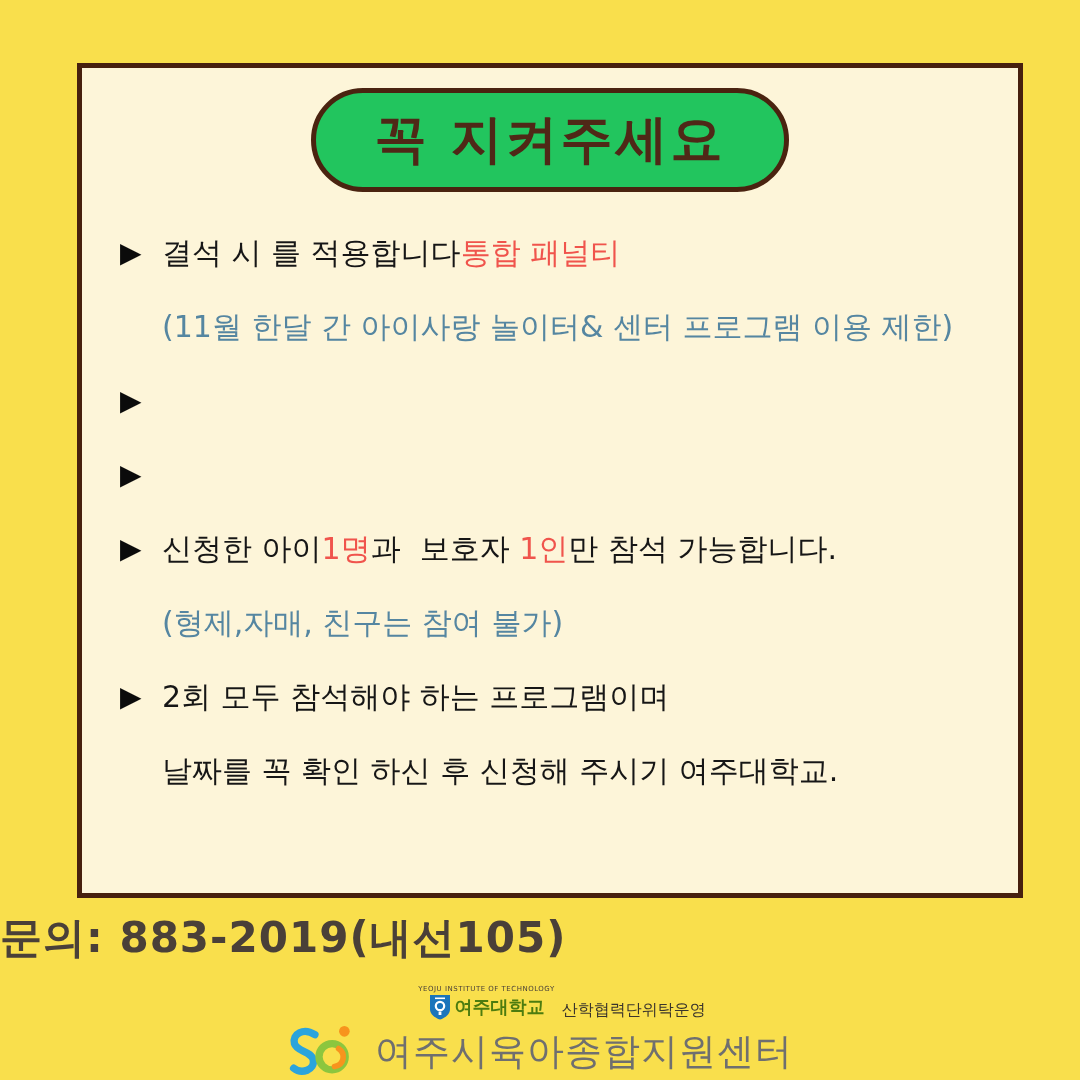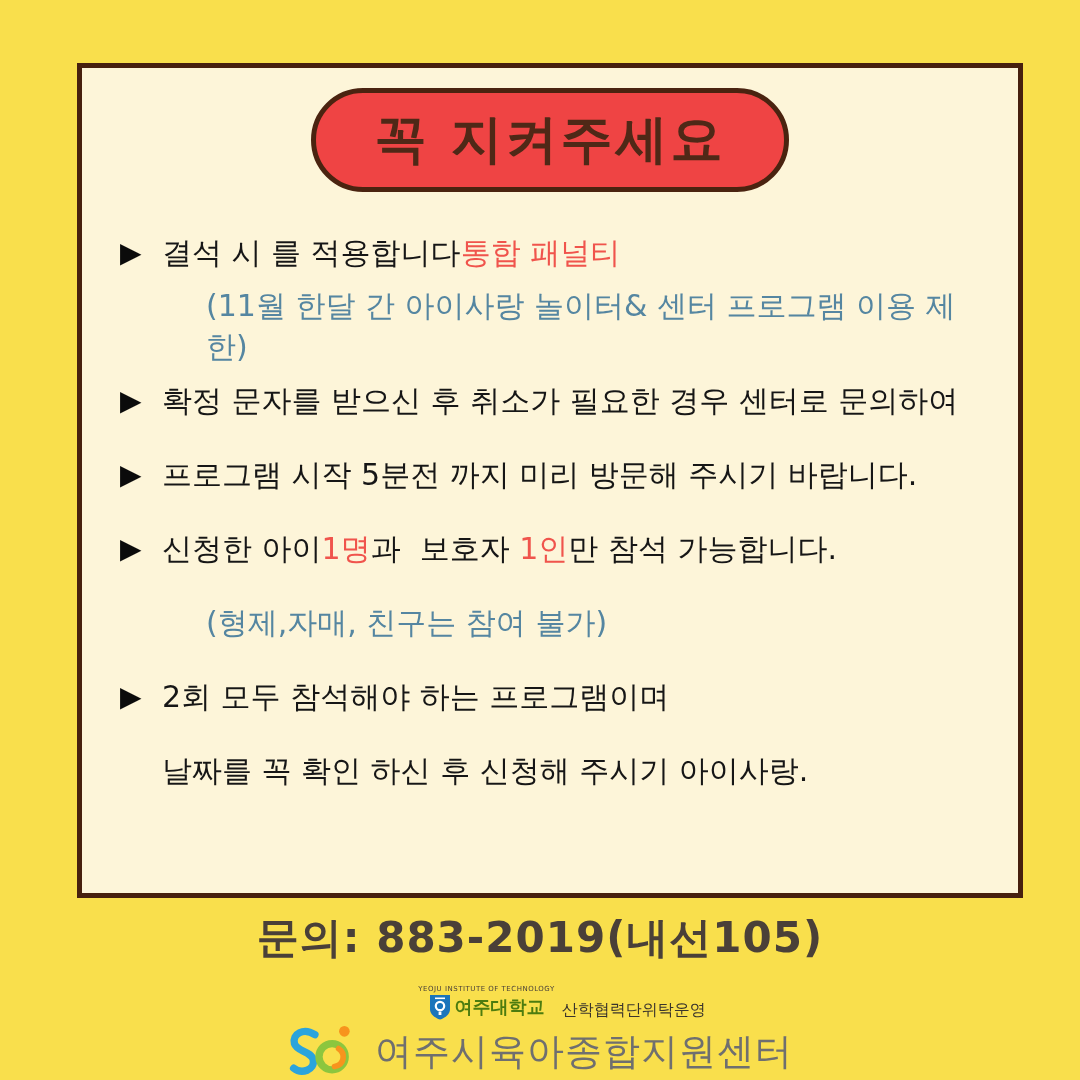--- a/index.html
+++ b/index.html
@@ -24,21 +24,21 @@
     border: 5px solid #47200E;
     box-sizing: border-box;
   }
   .pill {
     position: absolute;
     top: 20px;
     left: 50%;
     transform: translateX(-50%);
     width: 478px;
     height: 104px;
-    background: #ef4444;
+    background: #22c55e;
     border: 5px solid #4A2310;
     border-radius: 62px;
     box-sizing: border-box;
     display: flex;
     align-items: center;
     justify-content: center;
   }
   .pill-title {
     font-size: 52px;
     font-weight: bold;
@@ -66,27 +66,26 @@
     width: 42px;
     font-size: 28px;
     color: #0B0B0B;
     line-height: 1;
   }
   .line.indent {
     padding-left: 42px;
   }
   .seg { white-space: pre-wrap; }
   .seg.red  { color: #F0544C; }
-  .seg.blue { color: #5586A1; margin-left: 44px; }
+  .seg.blue { color: #5586A1; }
   .contact {
     position: absolute;
     left: 0;
     right: 0;
     top: 910px;
-    text-align: center;
     font-size: 42px;
     font-weight: bold;
     color: #4A4038;
     letter-spacing: 1px;
   }
   .footer {
     position: absolute;
     left: 0;
     right: 0;
     top: 986px;
@@ -163,27 +162,25 @@
         <span class="seg">를 적용합니다</span>
         <span class="seg red">통합 패널티</span>
       </div>
 
       <div class="line indent">
         <span class="seg blue">(11월 한달 간 아이사랑 놀이터&amp; 센터 프로그램 이용 제한)</span>
       </div>
 
       <div class="line">
         <span class="marker">▶</span>
-        <span class="seg">확정 문자를 받으신 후 취소가 필요한 경우 센터로 문의하여</span>
-      </div>
-
-
-      <div class="line">
-        <span class="marker">▶</span>
-        <span class="seg">프로그램 시작 5분전 까지 미리 방문해 주시기 바랍니다.</span>
+      </div>
+
+
+      <div class="line">
+        <span class="marker">▶</span>
       </div>
 
       <div class="line">
         <span class="marker">▶</span>
         <span class="seg">신청한 아이</span>
         <span class="seg red">1명</span>
         <span class="seg">과  보호자 </span>
         <span class="seg red">1인</span>
         <span class="seg">만 참석 가능합니다.</span>
       </div>
@@ -191,21 +188,21 @@
       <div class="line indent">
         <span class="seg blue">(형제,자매, 친구는 참여 불가)</span>
       </div>
 
       <div class="line">
         <span class="marker">▶</span>
         <span class="seg">2회 모두 참석해야 하는 프로그램이며</span>
       </div>
 
       <div class="line indent">
-        <span class="seg">날짜를 꼭 확인 하신 후 신청해 주시기 아이사랑.</span>
+        <span class="seg">날짜를 꼭 확인 하신 후 신청해 주시기 여주대학교.</span>
       </div>
 
     </div>
   </div>
 
   <div class="contact">문의: 883-2019(내선105)</div>
 
   <div class="footer">
 
     <div class="univ-row">

